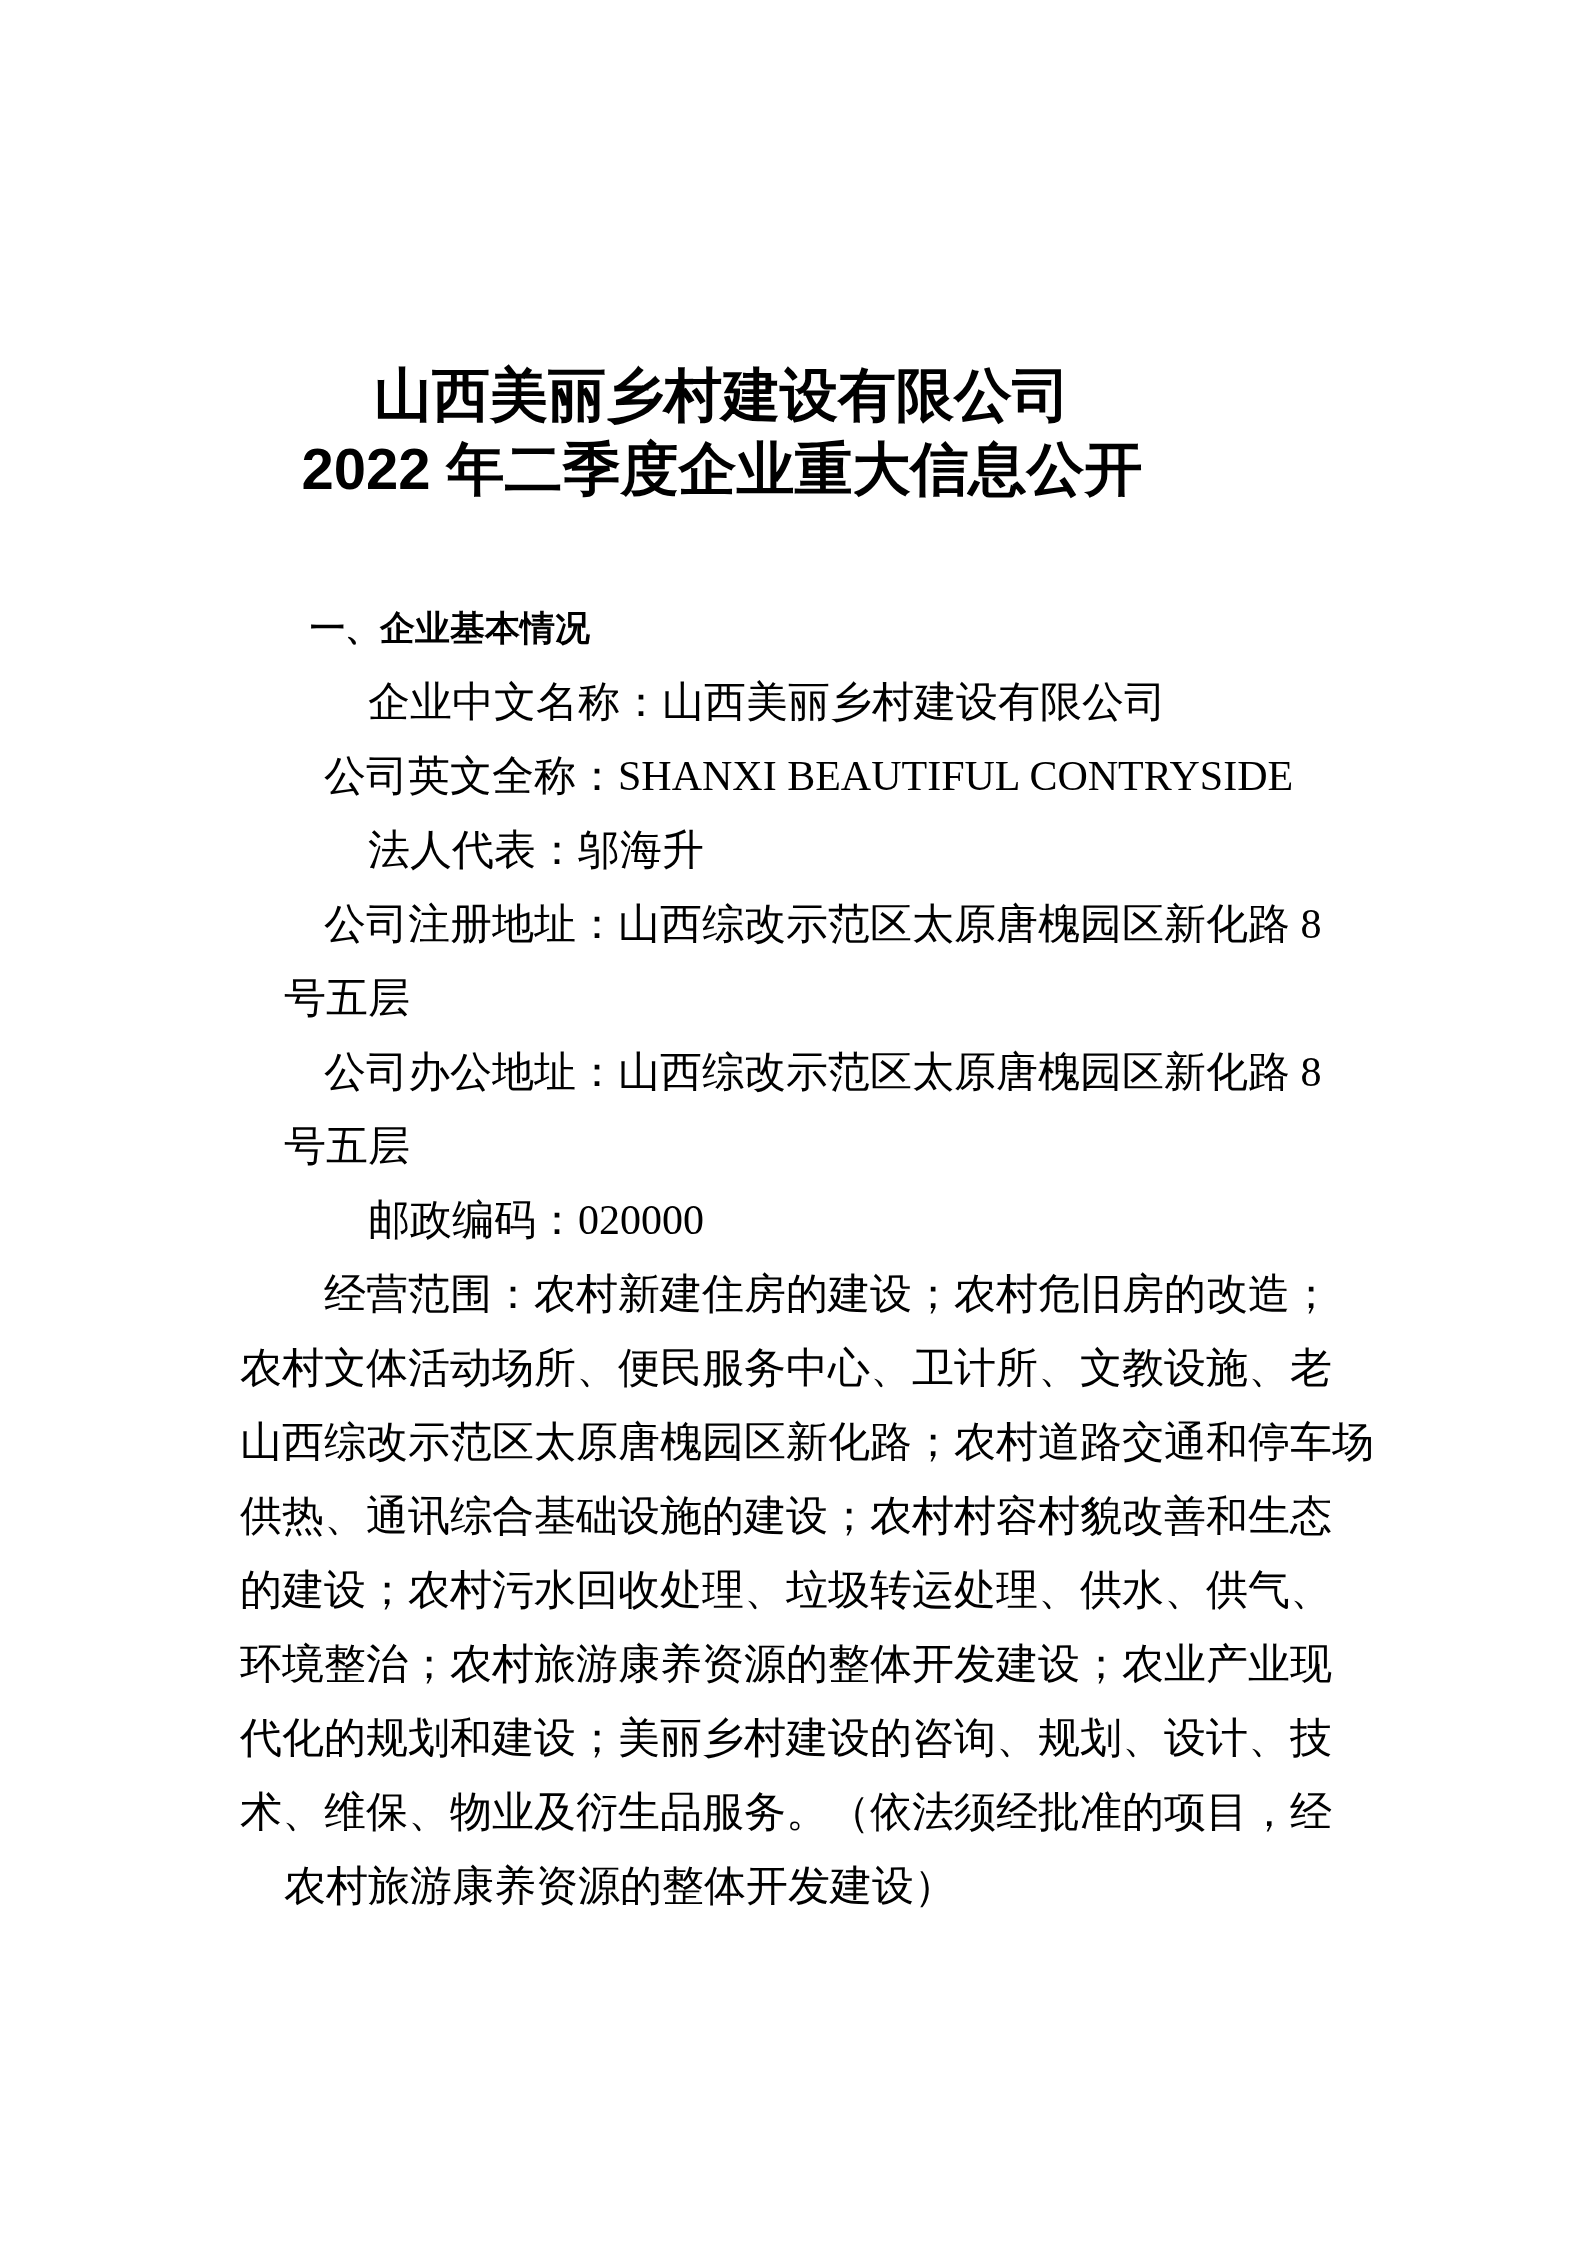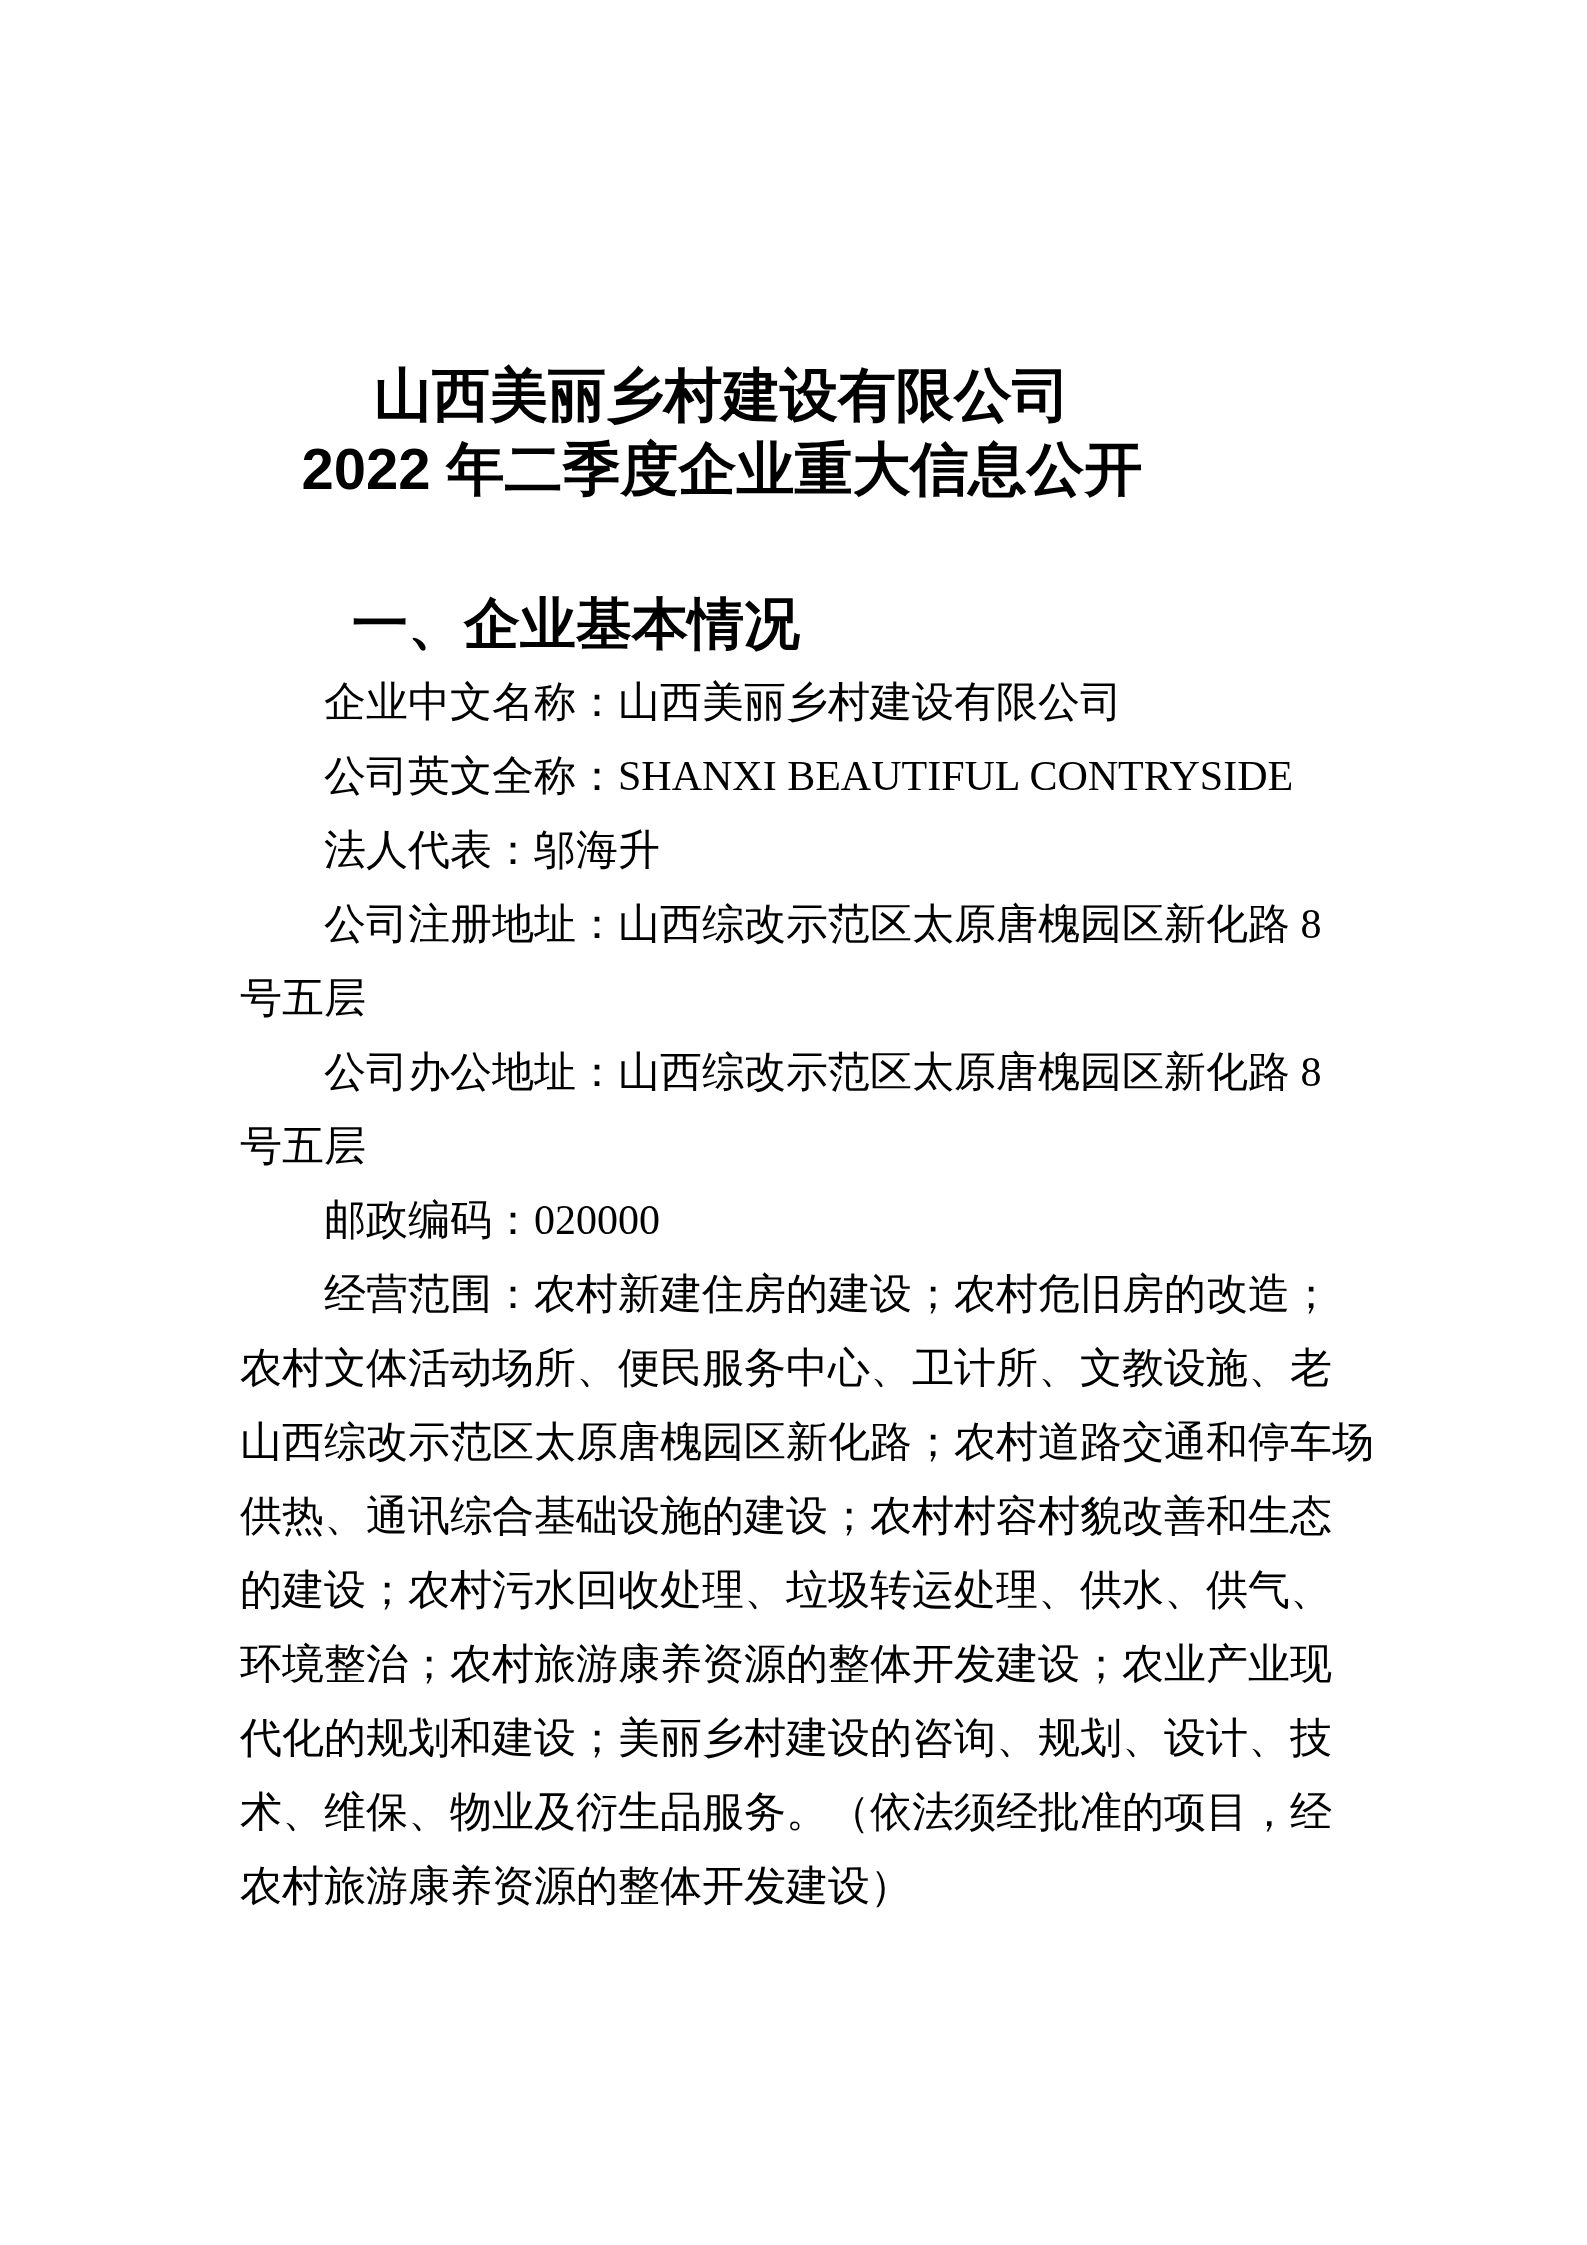--- a/index.html
+++ b/index.html
@@ -24,43 +24,44 @@
     font-family: "Liberation Sans", "DejaVu Sans", sans-serif;
     font-weight: 700;
     font-size: 58px;
     line-height: 74px;
     text-align: center;
     white-space: nowrap;
     margin: 0;
     padding: 0;
   }
   .heading {
-    font-family: Liberation Mono, monospace;
+    font-family: Liberation Sans, sans-serif;
     font-weight: 700;
-    font-size: 56px;
+    font-size: 35px;
     line-height: 74px;
     margin: 85px 0 0 0;
     padding: 0;
     text-indent: 2em;
     white-space: nowrap;
   }
   .para {
     font-family: "Liberation Serif", "DejaVu Serif", serif;
     font-size: 42px;
     line-height: 74px;
     margin: 0;
     padding: 0;
   }
   .para .line {
     text-align: justify;
     text-align-last: justify;
     white-space: nowrap;
   }
   .para .line.last {
     text-align-last: left;
+    margin-left: 44px;
   }
   .para .line:first-child {
     text-indent: 2em;
   }
 </style>
 </head>
 <body>
 
 <div class="page">
   <h1 class="title">山西美丽乡村建设有限公司</h1>

